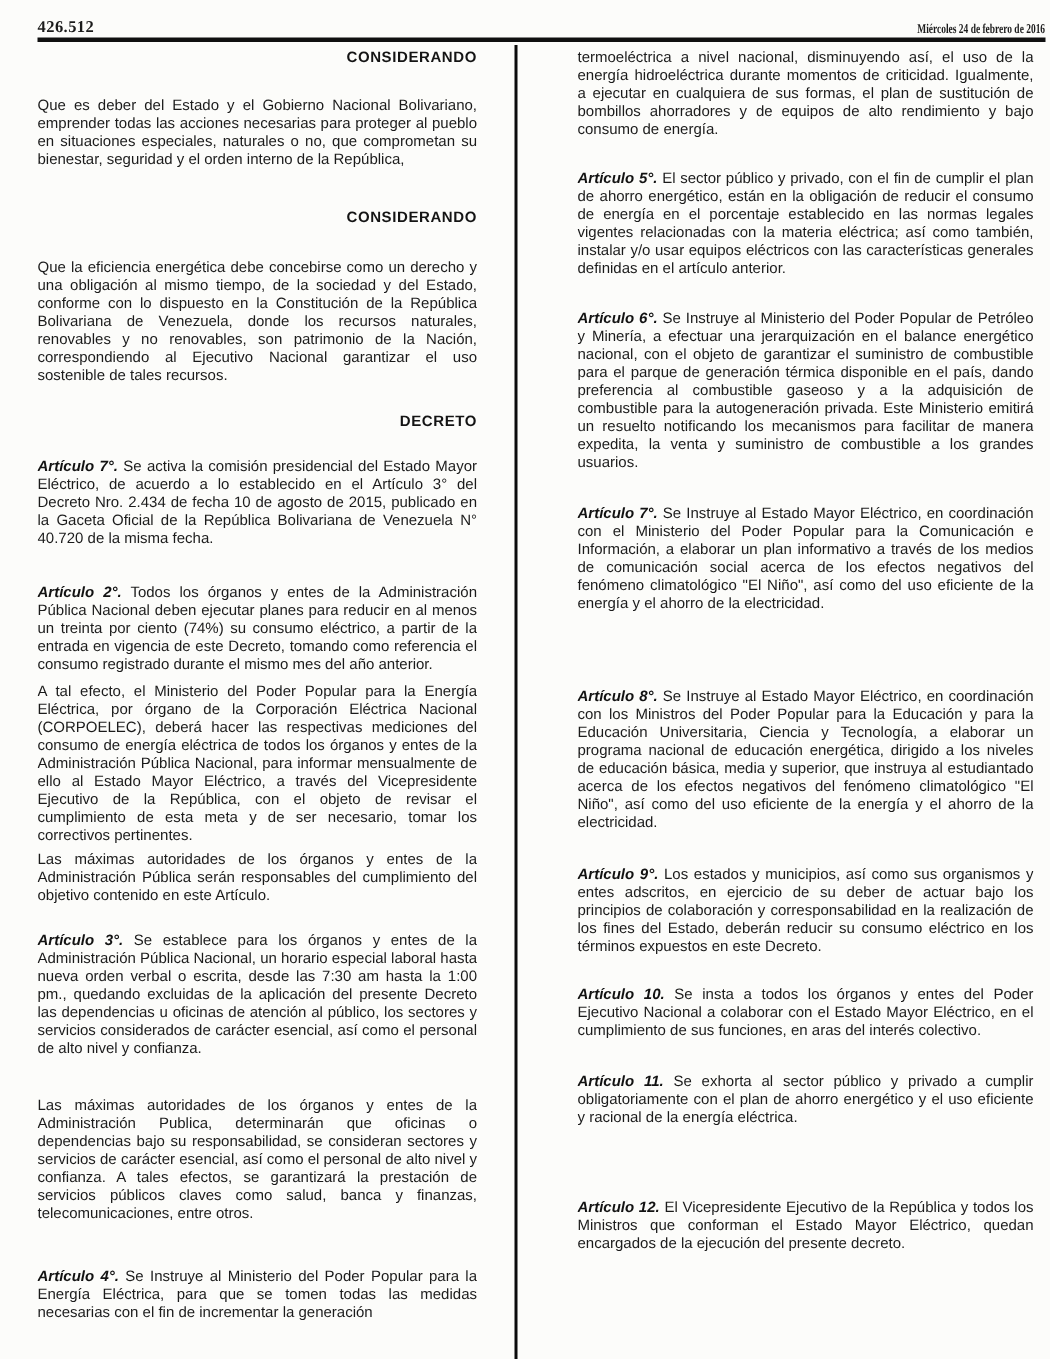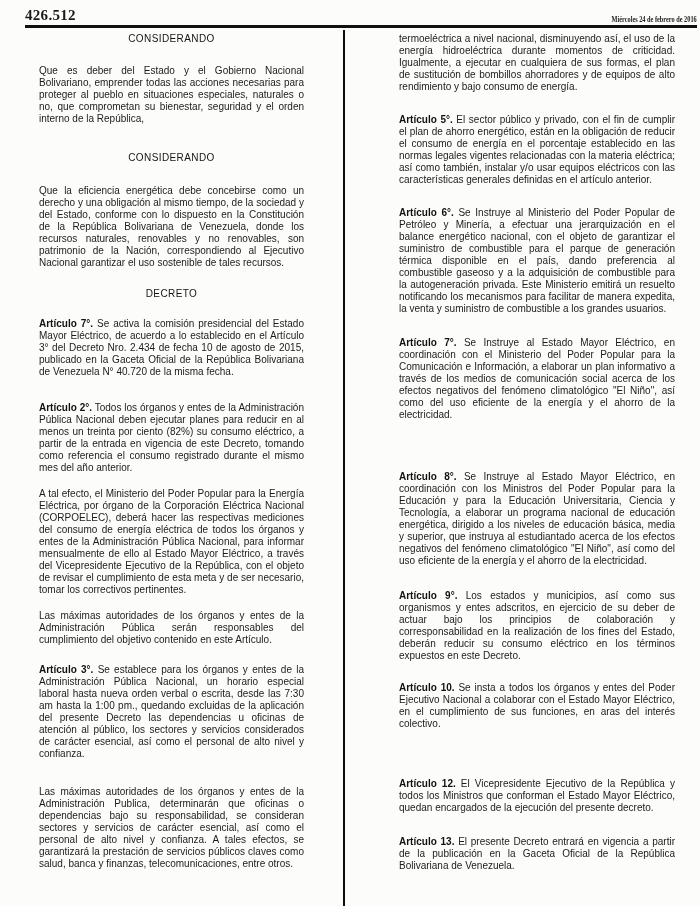--- a/index.html
+++ b/index.html
@@ -14,21 +14,21 @@
   .page { position: absolute; inset: 0; background: #fcfcfa; }
 
   
   .hdr {
     position: absolute; top: 8px; left: 25px; width: 672px; height: 17px;
     border-bottom: 3px solid #101010;
   }
   .hdr .pgnum {
     position: absolute; left: 0; bottom: 1px;
     font-family: "Liberation Serif", serif; font-weight: bold;
-    font-size: 15px; letter-spacing: 0.3px; white-space: nowrap;
+    font-size: 11px; letter-spacing: 0.3px; white-space: nowrap;
   }
   .hdr .title {
     position: absolute; left: 388px; bottom: 1px; transform: translateX(-50%);
     font-family: "Liberation Serif", serif; font-weight: bold;
     font-size: 9.5px; letter-spacing: 0.1px; white-space: nowrap;
   }
   .hdr .date {
     position: absolute; right: 0; bottom: 1px;
     font-family: "Liberation Serif", serif; font-weight: bold;
     font-size: 9px; white-space: nowrap;
@@ -40,61 +40,62 @@
     position: absolute; left: 343px; top: 30px; width: 2px; height: 876px;
     background: #0b0b0b;
   }
 
   
   .col { position: absolute; top: 30px; height: 876px; overflow: hidden; }
   .col.left  { left: 25px;  width: 293px; }
   .col.right { left: 385px; width: 304px; }
 
   .col h2 {
-    margin: 0; text-align: center;
-    font-size: 10px; line-height: 12px; font-weight: normal;
+    margin: 0; text-align: right;
+    font-size: 10px; line-height: 12px; font-weight: bold;
     letter-spacing: 0.4px; color: #141414;
   }
   .col p {
-    margin: 14px; text-align: justify;
+    margin: 0; text-align: justify;
     font-size: 10px; line-height: 12px; color: #1b1b1b;
   }
-  .col p b { font-weight: bold; color: #121212; }
+  .col p b { font-weight: bold; color: #121212; font-style: italic; }
 </style>
 </head>
 <body>
 
 <div class="page">
 
   <div class="hdr">
     <span class="pgnum">426.512</span>
     <span class="date">Miércoles 24 de febrero de 2016</span>
   </div>
 
   <div class="divider"></div>
 
   <div class="col left">
     <h2 style="margin-top:3px">CONSIDERANDO</h2>
     <p style="margin-top:20px">Que es deber del Estado y el Gobierno Nacional Bolivariano, emprender todas las acciones necesarias para proteger al pueblo en situaciones especiales, naturales o no, que comprometan su bienestar, seguridad y el orden interno de la República,</p>
     <h2 style="margin-top:27px">CONSIDERANDO</h2>
     <p style="margin-top:21px">Que la eficiencia energética debe concebirse como un derecho y una obligación al mismo tiempo, de la sociedad y del Estado, conforme con lo dispuesto en la Constitución de la República Bolivariana de Venezuela, donde los recursos naturales, renovables y no renovables, son patrimonio de la Nación, correspondiendo al Ejecutivo Nacional garantizar el uso sostenible de tales recursos.</p>
     <h2 style="margin-top:19px">DECRETO</h2>
     <p style="margin-top:18px"><b>Artículo 7°.</b> <span>Se activa la comisión presidencial del Estado Mayor Eléctrico, de acuerdo a lo establecido en el Artículo 3° del Decreto Nro. 2.434 de fecha 10 de agosto de 2015, publicado en la Gaceta Oficial de la República Bolivariana de Venezuela N° 40.720 de la misma fecha.</span></p>
-    <p style="margin-top:24px"><b>Artículo 2°.</b> <span>Todos los órganos y entes de la Administración Pública Nacional deben ejecutar planes para reducir en al menos un treinta por ciento (82%) su consumo eléctrico, a partir de la entrada en vigencia de este Decreto, tomando como referencia el consumo registrado durante el mismo mes del año anterior.</span></p>
+    <p style="margin-top:24px"><b>Artículo 2°.</b> <span>Todos los órganos y entes de la Administración Pública Nacional deben ejecutar planes para reducir en al menos un treinta por ciento (74%) su consumo eléctrico, a partir de la entrada en vigencia de este Decreto, tomando como referencia el consumo registrado durante el mismo mes del año anterior.</span></p>
     <p style="margin-top:6px">A tal efecto, el Ministerio del Poder Popular para la Energía Eléctrica, por órgano de la Corporación Eléctrica Nacional (CORPOELEC), deberá hacer las respectivas mediciones del consumo de energía eléctrica de todos los órganos y entes de la Administración Pública Nacional, para informar mensualmente de ello al Estado Mayor Eléctrico, a través del Vicepresidente Ejecutivo de la República, con el objeto de revisar el cumplimiento de esta meta y de ser necesario, tomar los correctivos pertinentes.</p>
     <p style="margin-top:4px">Las máximas autoridades de los órganos y entes de la Administración Pública serán responsables del cumplimiento del objetivo contenido en este Artículo.</p>
     <p style="margin-top:18px"><b>Artículo 3°.</b> <span>Se establece para los órganos y entes de la Administración Pública Nacional, un horario especial laboral hasta nueva orden verbal o escrita, desde las 7:30 am hasta la 1:00 pm., quedando excluidas de la aplicación del presente Decreto las dependencias u oficinas de atención al público, los sectores y servicios considerados de carácter esencial, así como el personal de alto nivel y confianza.</span></p>
     <p style="margin-top:26px">Las máximas autoridades de los órganos y entes de la Administración Publica, determinarán que oficinas o dependencias bajo su responsabilidad, se consideran sectores y servicios de carácter esencial, así como el personal de alto nivel y confianza. A tales efectos, se garantizará la prestación de servicios públicos claves como salud, banca y finanzas, telecomunicaciones, entre otros.</p>
+    <p style="margin-top:30px"><b>Artículo 4°.</b> <span>Se Instruye al Ministerio del Poder Popular para la Energía Eléctrica, para que se tomen todas las medidas necesarias con el fin de incrementar la generación</span></p>
   </div>
 
   <div class="col right">
     <p style="margin-top:3px">termoeléctrica a nivel nacional, disminuyendo así, el uso de la energía hidroeléctrica durante momentos de criticidad. Igualmente, a ejecutar en cualquiera de sus formas, el plan de sustitución de bombillos ahorradores y de equipos de alto rendimiento y bajo consumo de energía.</p>
     <p style="margin-top:21px"><b>Artículo 5°.</b> <span>El sector público y privado, con el fin de cumplir el plan de ahorro energético, están en la obligación de reducir el consumo de energía en el porcentaje establecido en las normas legales vigentes relacionadas con la materia eléctrica; así como también, instalar y/o usar equipos eléctricos con las características generales definidas en el artículo anterior.</span></p>
     <p style="margin-top:21px"><b>Artículo 6°.</b> <span>Se Instruye al Ministerio del Poder Popular de Petróleo y Minería, a efectuar una jerarquización en el balance energético nacional, con el objeto de garantizar el suministro de combustible para el parque de generación térmica disponible en el país, dando preferencia al combustible gaseoso y a la adquisición de combustible para la autogeneración privada. Este Ministerio emitirá un resuelto notificando los mecanismos para facilitar de manera expedita, la venta y suministro de combustible a los grandes usuarios.</span></p>
     <p style="margin-top:22px"><b>Artículo 7°.</b> <span>Se Instruye al Estado Mayor Eléctrico, en coordinación con el Ministerio del Poder Popular para la Comunicación e Información, a elaborar un plan informativo a través de los medios de comunicación social acerca de los efectos negativos del fenómeno climatológico "El Niño", así como del uso eficiente de la energía y el ahorro de la electricidad.</span></p>
     <p style="margin-top:50px"><b>Artículo 8°.</b> <span>Se Instruye al Estado Mayor Eléctrico, en coordinación con los Ministros del Poder Popular para la Educación y para la Educación Universitaria, Ciencia y Tecnología, a elaborar un programa nacional de educación energética, dirigido a los niveles de educación básica, media y superior, que instruya al estudiantado acerca de los efectos negativos del fenómeno climatológico "El Niño", así como del uso eficiente de la energía y el ahorro de la electricidad.</span></p>
     <p style="margin-top:23px"><b>Artículo 9°.</b> <span>Los estados y municipios, así como sus organismos y entes adscritos, en ejercicio de su deber de actuar bajo los principios de colaboración y corresponsabilidad en la realización de los fines del Estado, deberán reducir su consumo eléctrico en los términos expuestos en este Decreto.</span></p>
     <p style="margin-top:20px"><b>Artículo 10.</b> <span>Se insta a todos los órganos y entes del Poder Ejecutivo Nacional a colaborar con el Estado Mayor Eléctrico, en el cumplimiento de sus funciones, en aras del interés colectivo.</span></p>
+    <p style="margin-top:22px"><b>Artículo 11.</b> <span>Se exhorta al sector público y privado a cumplir obligatoriamente con el plan de ahorro energético y el uso eficiente y racional de la energía eléctrica.</span></p>
     <p style="margin-top:48px"><b>Artículo 12.</b> <span>El Vicepresidente Ejecutivo de la República y todos los Ministros que conforman el Estado Mayor Eléctrico, quedan encargados de la ejecución del presente decreto.</span></p>
-    <p style="margin-top:22px"><b>Artículo 13.</b> <span>El presente Decreto entrará en vigencia a partir de la publicación en la Gaceta Oficial de la República Bolivariana de Venezuela.</span></p>
   </div>
 
 </div>
 
 </body></html>

